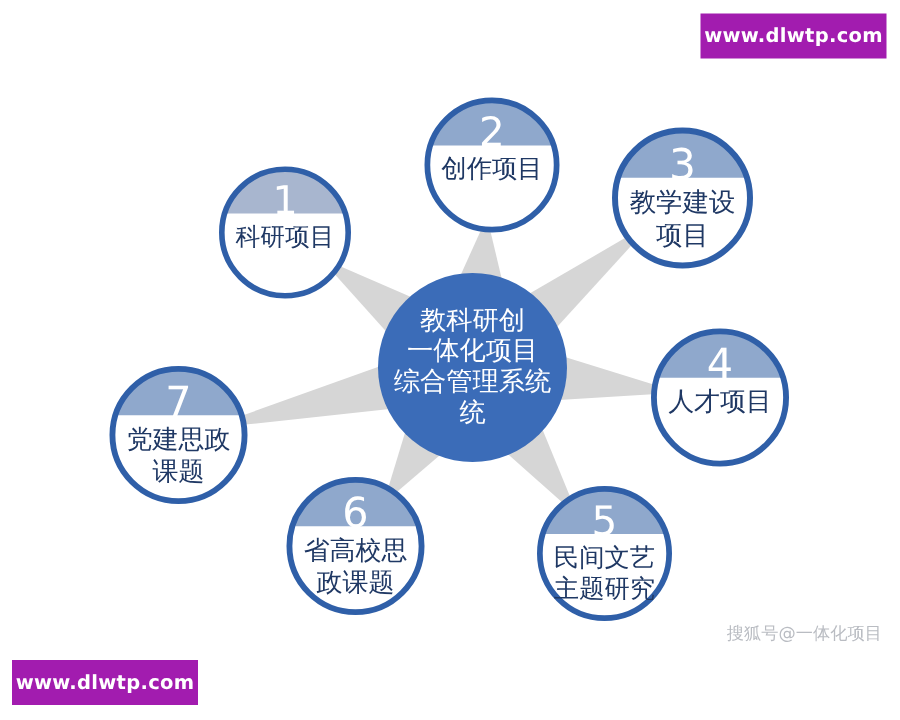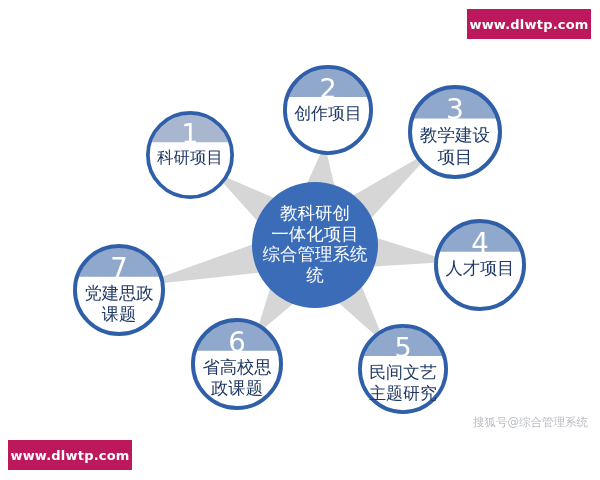--- a/index.html
+++ b/index.html
@@ -22,21 +22,21 @@
     left: 0;
     top: 0;
     width: 600px;
     height: 480px;
   }
   .node-label, .hub-label, .num-label {
     pointer-events: none;
   }
   .watermark {
     position: absolute;
-    background: #be185d;
+    background: #a21caf;
     color: #ffffff;
     font-family: "DejaVu Sans", "Liberation Sans", sans-serif;
     font-weight: bold;
     letter-spacing: 0.2px;
     display: flex;
     align-items: center;
     justify-content: center;
   }
   #watermark-top-right {
     right: 9px;
@@ -138,15 +138,15 @@
         <text x="315" y="234.75" text-anchor="middle" dominant-baseline="middle" fill="#ffffff" font-size="17.5" font-family="&quot;DejaVu Sans&quot;, &quot;Liberation Sans&quot;, sans-serif" class="hub-label">一体化项目</text>
         <text x="315" y="255.25" text-anchor="middle" dominant-baseline="middle" fill="#ffffff" font-size="17.5" font-family="&quot;DejaVu Sans&quot;, &quot;Liberation Sans&quot;, sans-serif" class="hub-label">综合管理系统</text>
         <text x="315" y="275.75" text-anchor="middle" dominant-baseline="middle" fill="#ffffff" font-size="17.5" font-family="&quot;DejaVu Sans&quot;, &quot;Liberation Sans&quot;, sans-serif" class="hub-label">统</text>
       </g>
   </svg>
 
   <div class="watermark" id="watermark-top-right">www.dlwtp.com</div>
 
   <div class="watermark" id="watermark-bottom-left">www.dlwtp.com</div>
 
-  <div id="attribution">搜狐号@综合管理系统</div>
+  <div id="attribution">搜狐号@一体化项目</div>
 
 </div>
 
 </body></html>

